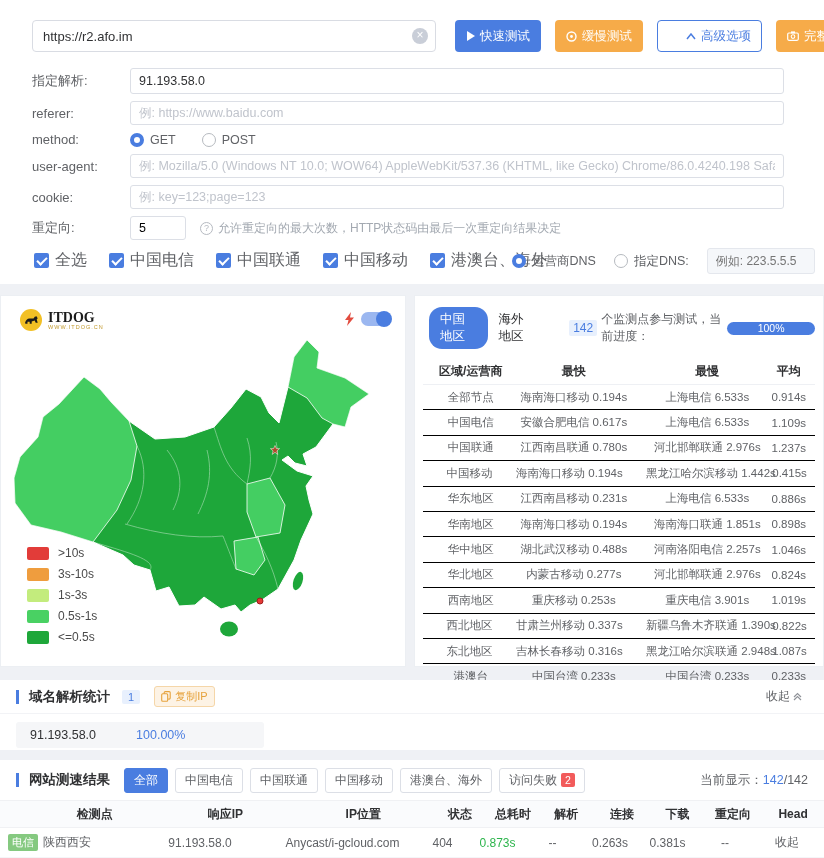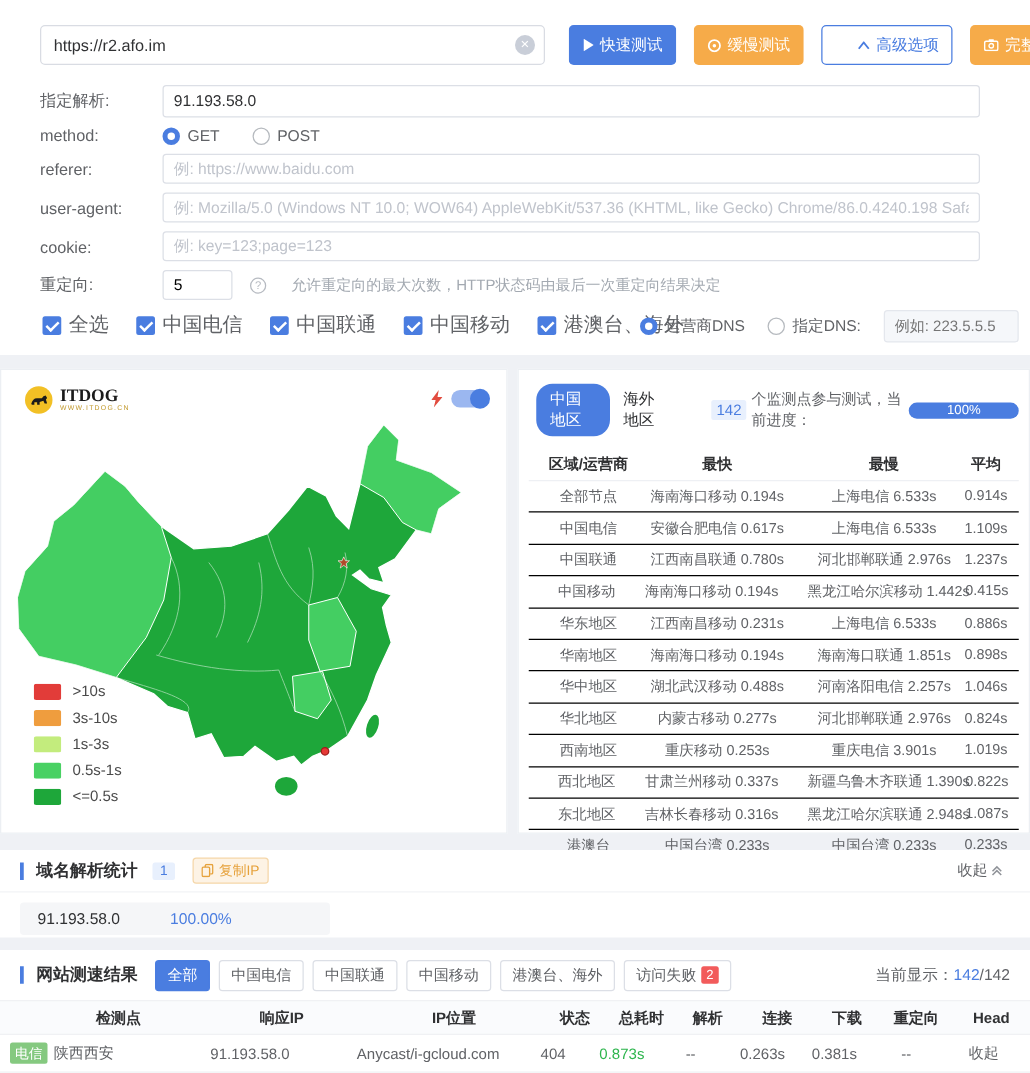--- a/index.html
+++ b/index.html
@@ -37,21 +37,21 @@
   .finput { flex:1; height:24px; border:1px solid #dcdfe6; border-radius:3px;
     padding:0 8px; font-size:12.5px; color:#303133; outline:none; }
   .finput::placeholder { color:#c0c4cc; }
   .finput.big { height:26px; }
   .radio-opt { display:flex; align-items:center; gap:6px; margin-right:26px;
     font-size:12.5px; color:#606266; cursor:pointer; }
   .rad { width:14px; height:14px; border-radius:50%; border:1px solid #b6babf; background:#fff; }
   .rad.on { border:4px solid #4a7de0; }
   .redirect-input { flex:none; width:56px; height:24px; border:1px solid #dcdfe6;
     border-radius:3px; padding:0 8px; font-size:12.5px; outline:none; }
-  .hint { margin-left:14px; display:flex; align-items:center; gap:20px;
+  .hint { margin-left:14px; display:flex; align-items:center; gap:5px;
     font-size:12px; color:#a3a9b1; }
   .qicon { width:13px; height:13px; border:1px solid #b6bac1; border-radius:50%;
     font-size:9px; line-height:11px; text-align:center; color:#b6bac1; }
   .qicon::before { content:"?"; }
 
   .filter-row { position:absolute; left:34px; top:250px; display:flex; align-items:center; gap:22px; }
   .cb-item { display:flex; align-items:center; gap:6px; font-size:16px; color:#606266; cursor:pointer; }
   .cb { width:15px; height:15px; background:#4a7de0; border-radius:2px; position:relative; }
   .cb::after { content:""; position:absolute; left:5px; top:2px; width:4px; height:8px;
     border:solid #fff; border-width:0 2px 2px 0; transform:rotate(45deg); }
@@ -176,33 +176,33 @@
       <span>完整截图</span>
     </div>
   </div>
 
   <div class="form-area">
     <div class="frow">
       <span class="flabel">指定解析:</span>
       <input class="finput big" value="91.193.58.0" style="">
     </div>
     <div class="frow">
+      <span class="flabel">referer:</span>
+      <input class="finput" placeholder="例: https://www.baidu.com" style="">
+    </div>
+    <div class="frow">
       <span class="flabel">method:</span>
       <span class="radio-opt">
         <span class="rad on"></span>
         <span>GET</span>
       </span>
       <span class="radio-opt">
         <span class="rad"></span>
         <span>POST</span>
       </span>
-    </div>
-    <div class="frow">
-      <span class="flabel">referer:</span>
-      <input class="finput" placeholder="例: https://www.baidu.com" style="">
     </div>
     <div class="frow">
       <span class="flabel">user-agent:</span>
       <input class="finput" placeholder="例: Mozilla/5.0 (Windows NT 10.0; WOW64) AppleWebKit/537.36 (KHTML, like Gecko) Chrome/86.0.4240.198 Safari/537.36" style="">
     </div>
     <div class="frow">
       <span class="flabel">cookie:</span>
       <input class="finput" placeholder="例: key=123;page=123" style="">
     </div>
     <div class="frow">

